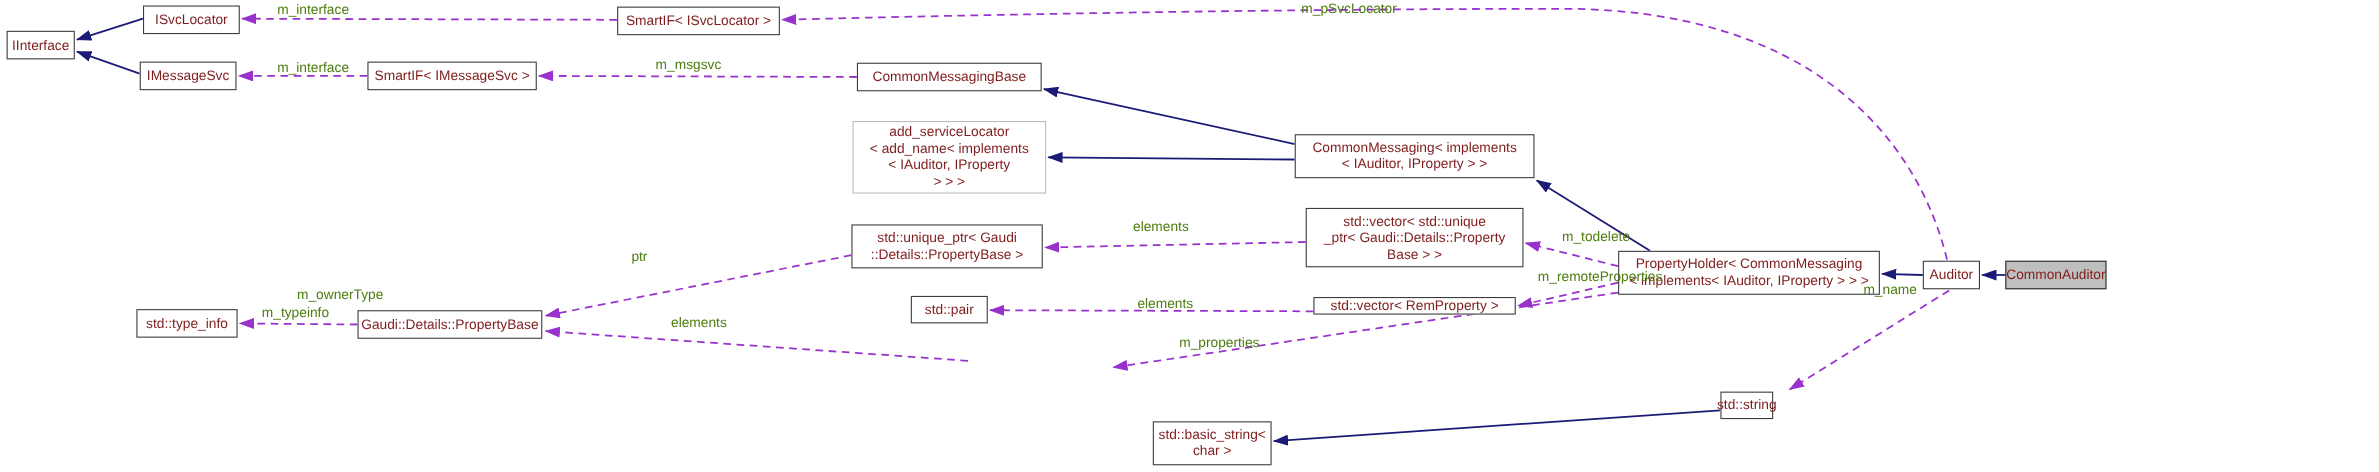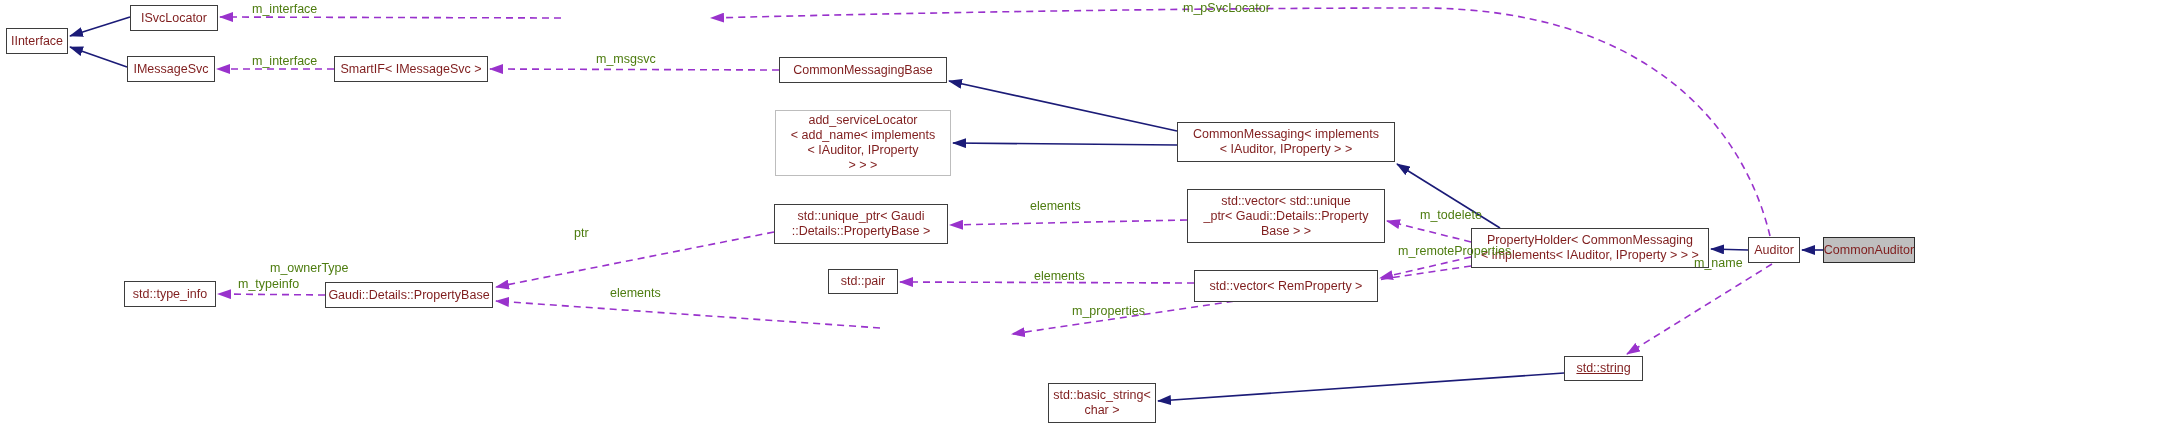--- a/index.html
+++ b/index.html
@@ -59,20 +59,23 @@
 
   <div class="node" style="left:6px;top:28px;width:62px;height:26px;">
       <span class="ln">IInterface</span>
     </div>
   <div class="node" style="left:130px;top:5px;width:88px;height:26px;">
       <span class="ln">ISvcLocator</span>
     </div>
   <div class="node" style="left:127px;top:56px;width:88px;height:26px;">
       <span class="ln">IMessageSvc</span>
     </div>
+  <div class="node" style="left:561px;top:6px;width:148px;height:26px;">
+      <span class="ln">SmartIF&lt; ISvcLocator &gt;</span>
+    </div>
   <div class="node" style="left:334px;top:56px;width:154px;height:26px;">
       <span class="ln">SmartIF&lt; IMessageSvc &gt;</span>
     </div>
   <div class="node" style="left:779px;top:57px;width:168px;height:26px;">
       <span class="ln">CommonMessagingBase</span>
     </div>
 
   <div class="node ref" style="left:775px;top:110px;width:176px;height:66px;">
     <div class="ln">add_serviceLocator</div>
     <div class="ln">&lt; add_name&lt; implements</div>
@@ -98,38 +101,38 @@
 
   <div class="node" style="left:124px;top:281px;width:92px;height:26px;">
       <span class="ln">std::type_info</span>
     </div>
   <div class="node" style="left:325px;top:282px;width:168px;height:26px;">
       <span class="ln">Gaudi::Details::PropertyBase</span>
     </div>
   <div class="node" style="left:828px;top:269px;width:70px;height:25px;">
       <span class="ln">std::pair</span>
     </div>
-  <div class="node" style="left:1194px;top:270px;width:184px;height:32px;">
+  <div class="node" style="left:1194px;top:270px;width:184px;height:16px;">
       <span class="ln">std::vector&lt; RemProperty &gt;</span>
     </div>
 
 
   <div class="node" style="left:1471px;top:228px;width:238px;height:40px;">
     <div class="ln">PropertyHolder&lt; CommonMessaging</div>
     <div class="ln">&lt; implements&lt; IAuditor, IProperty &gt; &gt; &gt;</div>
   </div>
 
   <div class="node" style="left:1748px;top:237px;width:52px;height:26px;">
       <span class="ln">Auditor</span>
     </div>
   <div class="node current" style="left:1823px;top:237px;width:92px;height:26px;">
       <span class="ln">CommonAuditor</span>
     </div>
 
-  <div class="node" style="left:1564px;top:356px;width:79px;height:25px;text-decoration:underline;">
+  <div class="node" style="left:1564px;top:356px;width:48px;height:25px;">
       <span class="ln">std::string</span>
     </div>
 
   <div class="node" style="left:1048px;top:383px;width:108px;height:40px;">
     <div class="ln">std::basic_string&lt;</div>
     <div class="ln">char &gt;</div>
   </div>
 
   <div class="elabel" style="left:252px;top:2px;">m_interface</div>
   <div class="elabel" style="left:1183px;top:1px;">m_pSvcLocator</div>

